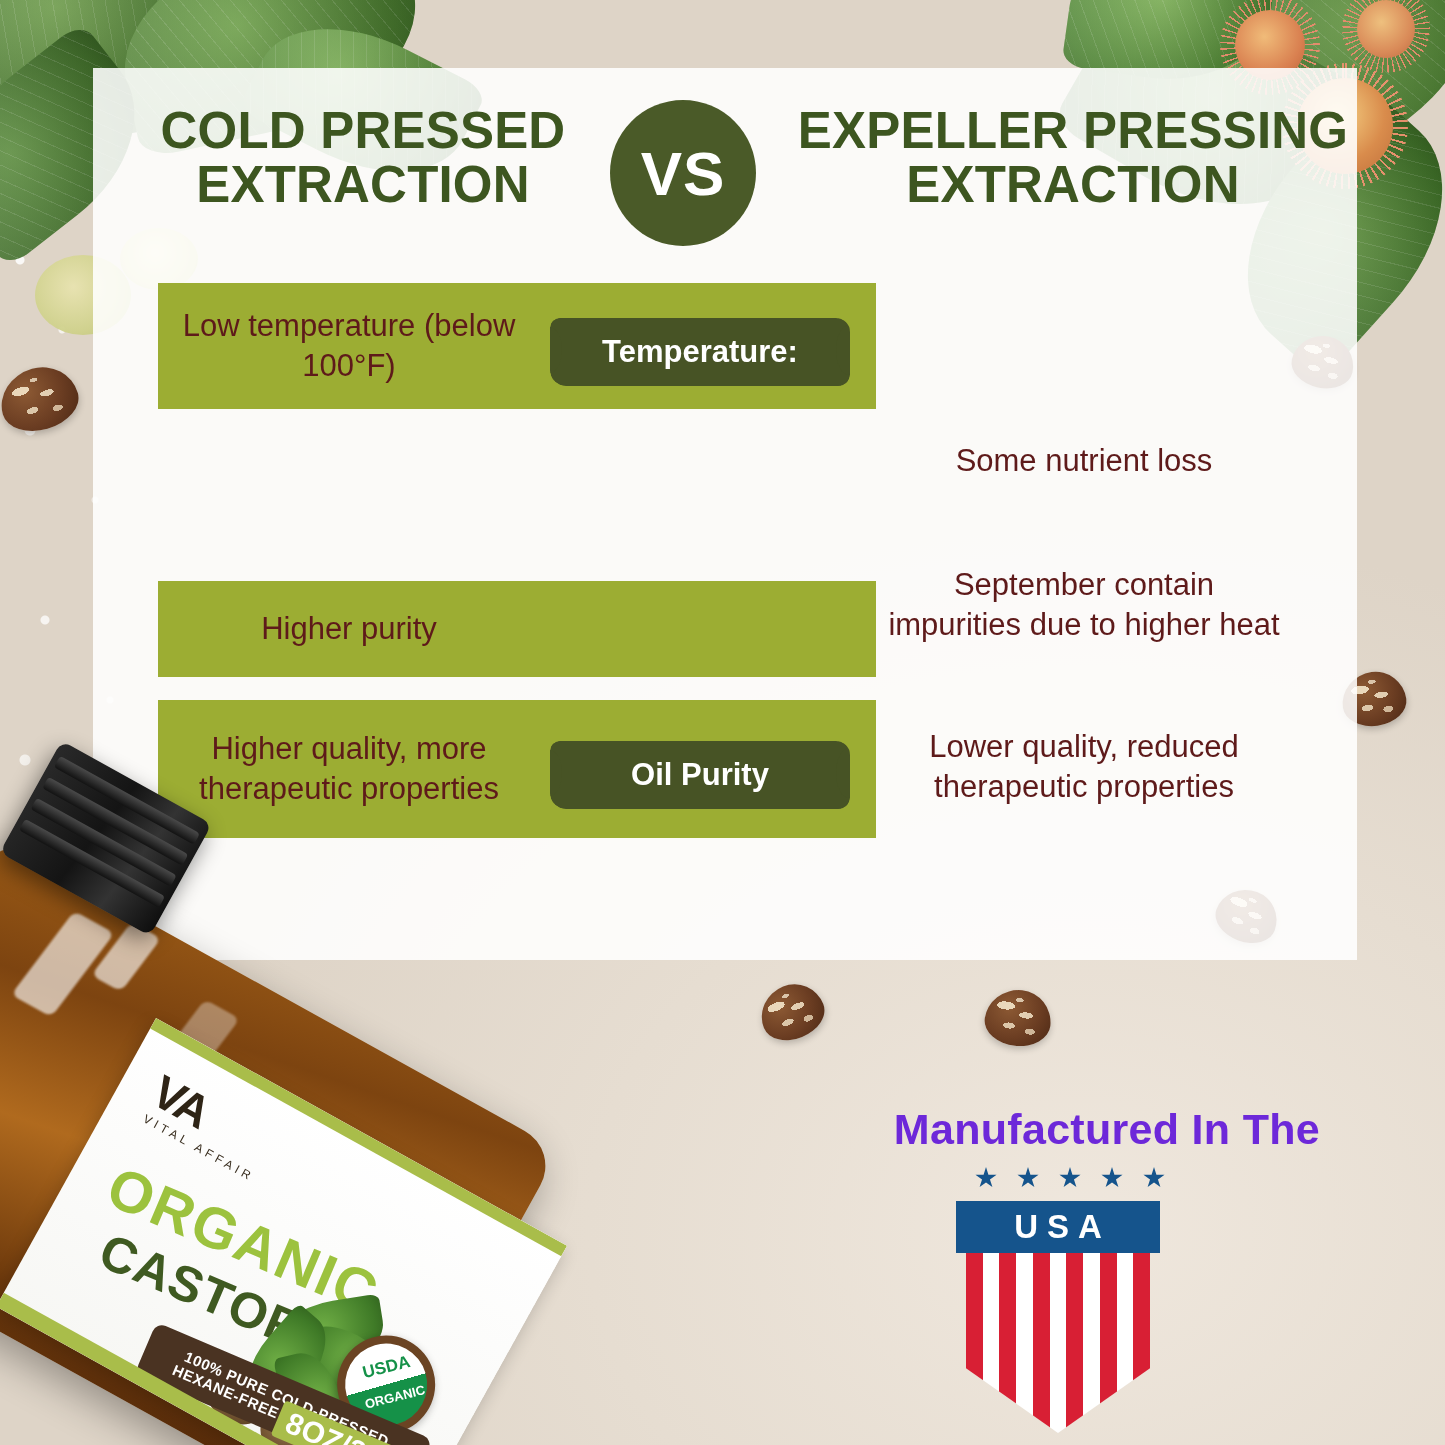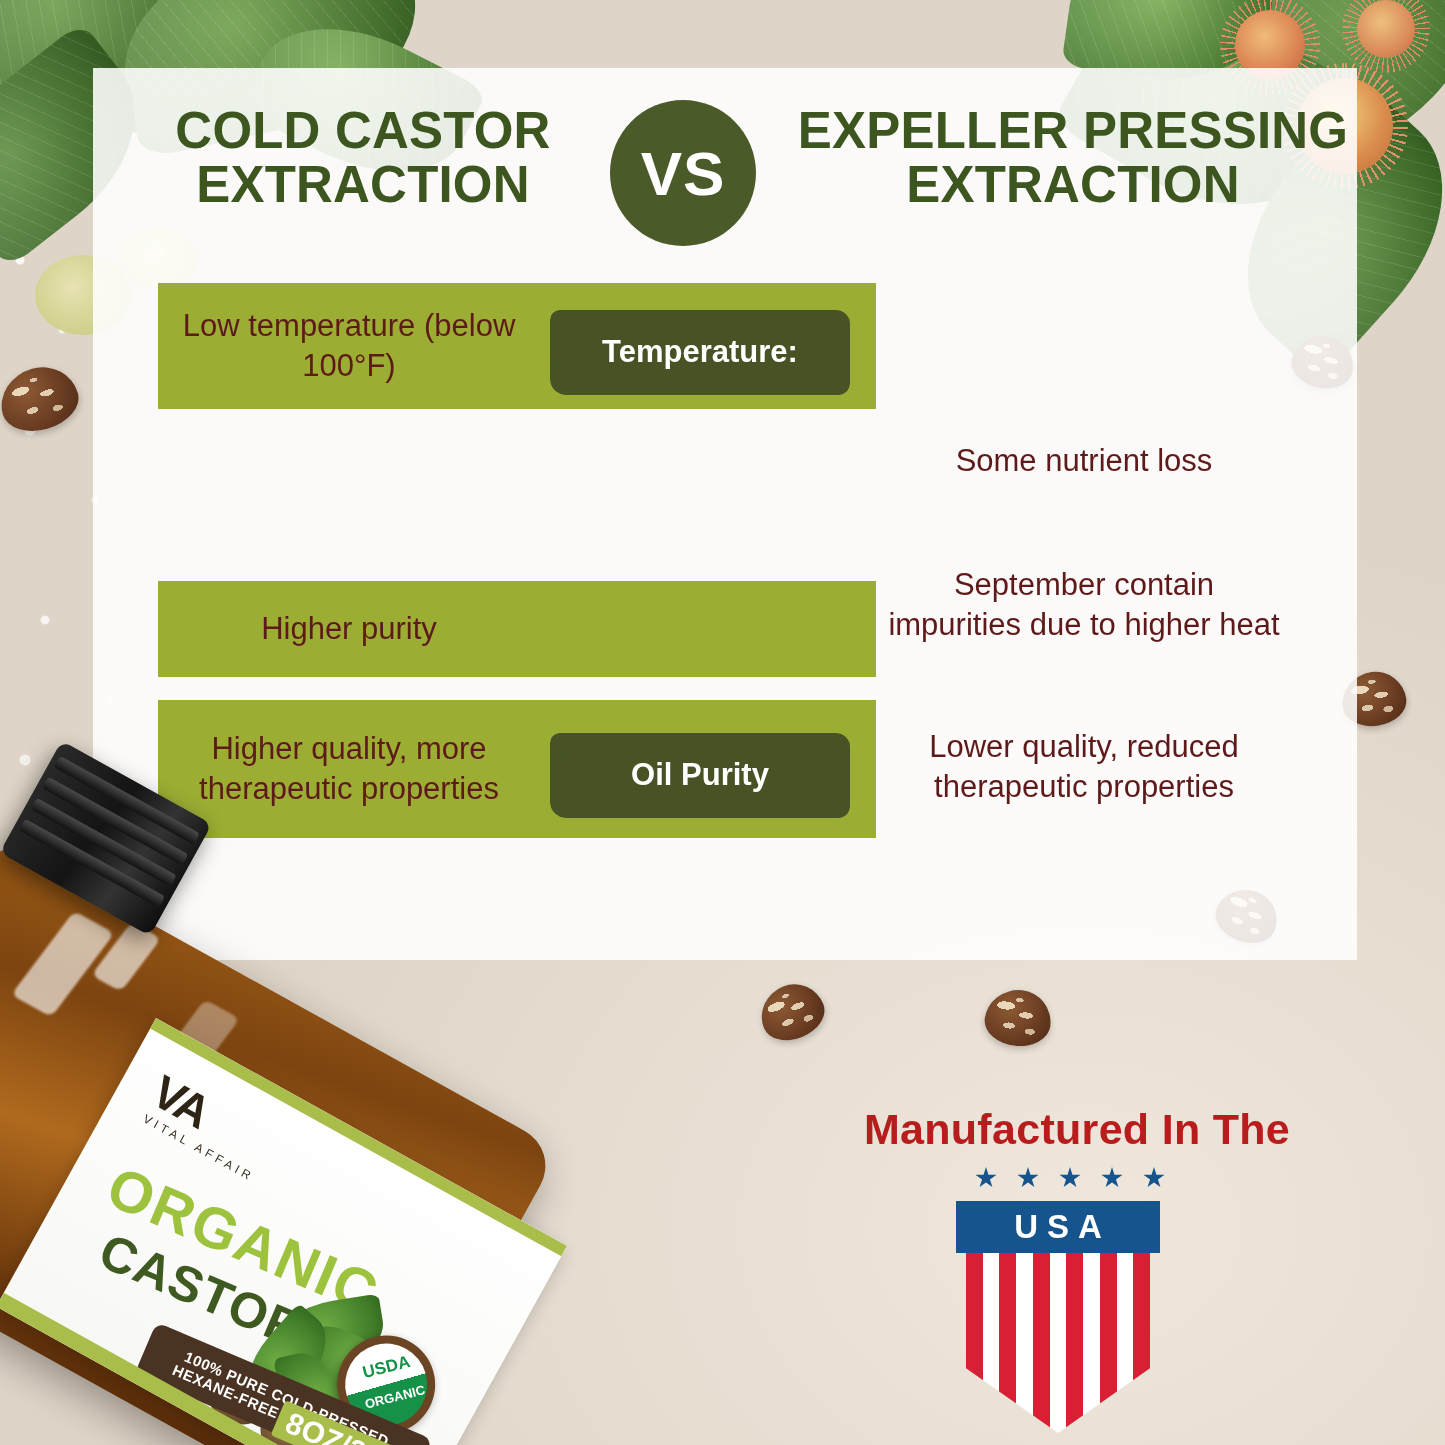--- a/index.html
+++ b/index.html
@@ -127,21 +127,21 @@
   .rows{position:absolute;left:0;top:0;width:1445px;height:1445px;}
   .row-green{
     position:absolute;left:158px;background:#9cad33;
     display:flex;align-items:center;
   }
   .cell-left{
     width:382px;text-align:center;color:#5e1a1a;
     font-size:31px;line-height:1.28;padding:0 8px;box-sizing:border-box;
   }
   .brush{
-    position:relative;margin-left:10px;width:300px;height:85px;
+    position:relative;margin-left:10px;width:300px;height:68px;
     display:flex;align-items:center;justify-content:center;margin-top:12px;
   }
   .brush .ink{
     position:absolute;left:0;top:0;right:0;bottom:0;background:#475325;
     border-radius:10px 14px 12px 16px;
     -webkit-mask-image:
       radial-gradient(ellipse 54% 62% at 8% 20%, #000 60%, transparent 61%),
       radial-gradient(ellipse 54% 62% at 92% 80%, #000 60%, transparent 61%),
       linear-gradient(#000,#000);
     -webkit-mask-composite:source-over;
@@ -161,22 +161,22 @@
     white-space:nowrap;
   }
   .cell-right{
     position:absolute;width:398px;text-align:center;color:#5e1a1a;
     font-size:31px;line-height:1.28;
   }
 
   
   .usa-wrap{position:absolute;left:820px;top:1105px;width:500px;height:330px;}
   .usa-title{
-    position:absolute;left:7px;top:0;width:500px;text-align:center;
-    color:#b91c1c;font-size:43px;font-weight:700;letter-spacing:.3px;
+    position:absolute;left:0;top:0;width:500px;text-align:right;
+    color:#6d28d9;font-size:43px;font-weight:700;letter-spacing:.3px;
   }
   .stars{position:absolute;left:0;top:62px;width:500px;display:flex;
     justify-content:center;gap:20px;}
   .star{width:22px;height:22px;background:#15548c;
     clip-path:polygon(50% 0%,61% 35%,98% 35%,68% 57%,79% 91%,50% 70%,21% 91%,32% 57%,2% 35%,39% 35%);}
   .usa-banner{
     position:absolute;left:136px;top:96px;width:204px;height:52px;background:#15548c;
     display:flex;align-items:center;justify-content:center;
   }
   .usa-banner span{color:#ffffff;font-weight:700;font-size:33px;letter-spacing:9px;
@@ -332,21 +332,21 @@
   <div class="bean bn5">
       <div class="bean-body"></div>
     </div>
   <div class="bean bn6">
       <div class="bean-body"></div>
     </div>
 
   <div class="card"></div>
 
   <div class="header">
-    <div class="title title-left">COLD CASTOR EXTRACTION</div>
+    <div class="title title-left">COLD PRESSED EXTRACTION</div>
     <div class="vs-circle">
       <span>VS</span>
     </div>
     <div class="title title-right">EXPELLER PRESSING EXTRACTION</div>
   </div>
 
   <div class="rows">
 
     <div class="row-green" style="top:283px;width:718px;height:126px;">
       <div class="cell-left">Low temperature (below 100°F)</div>

